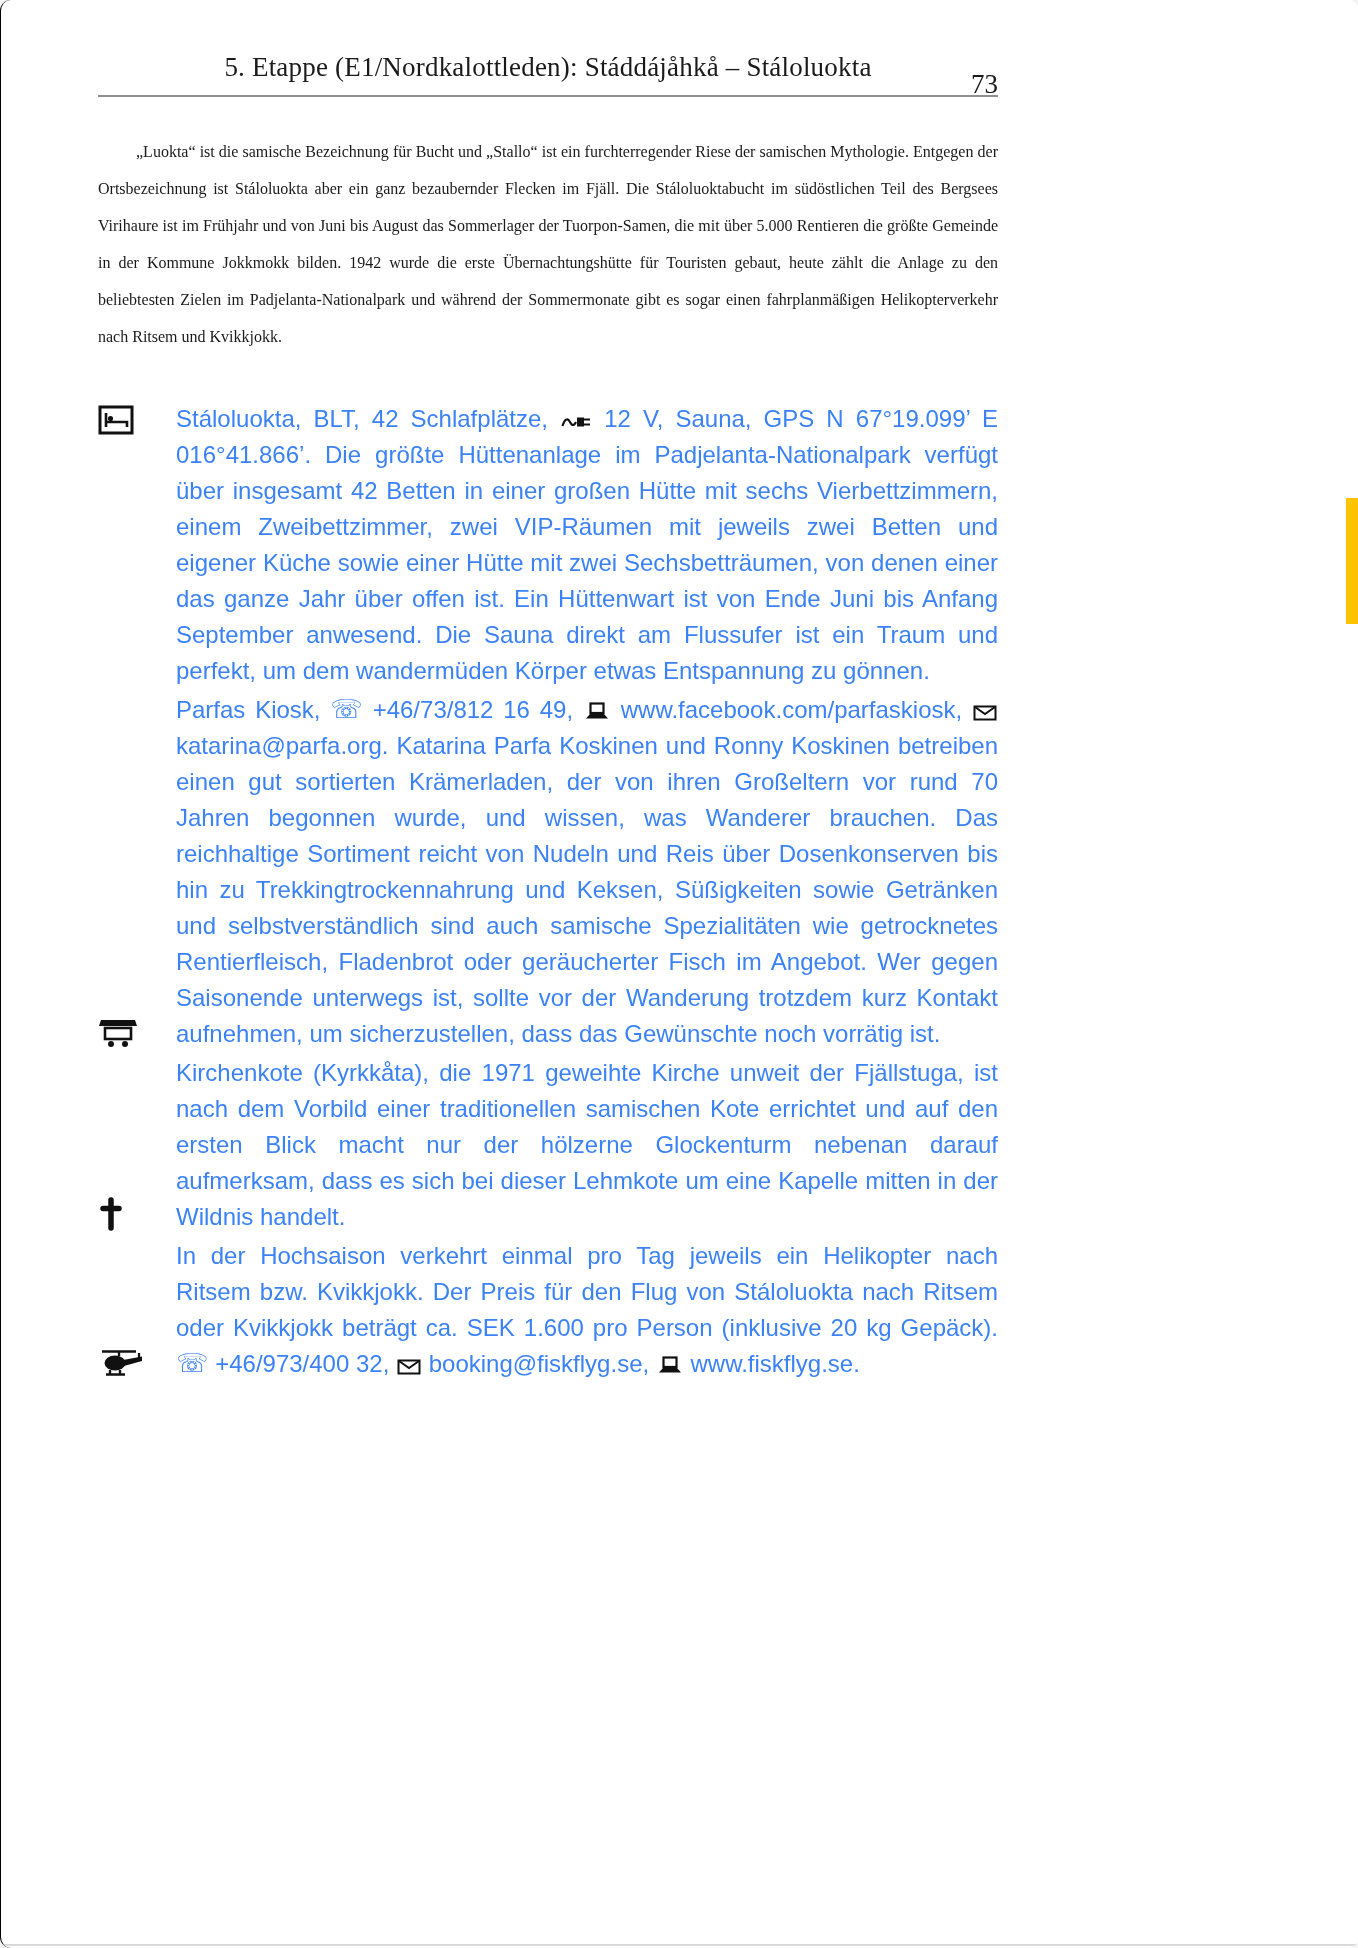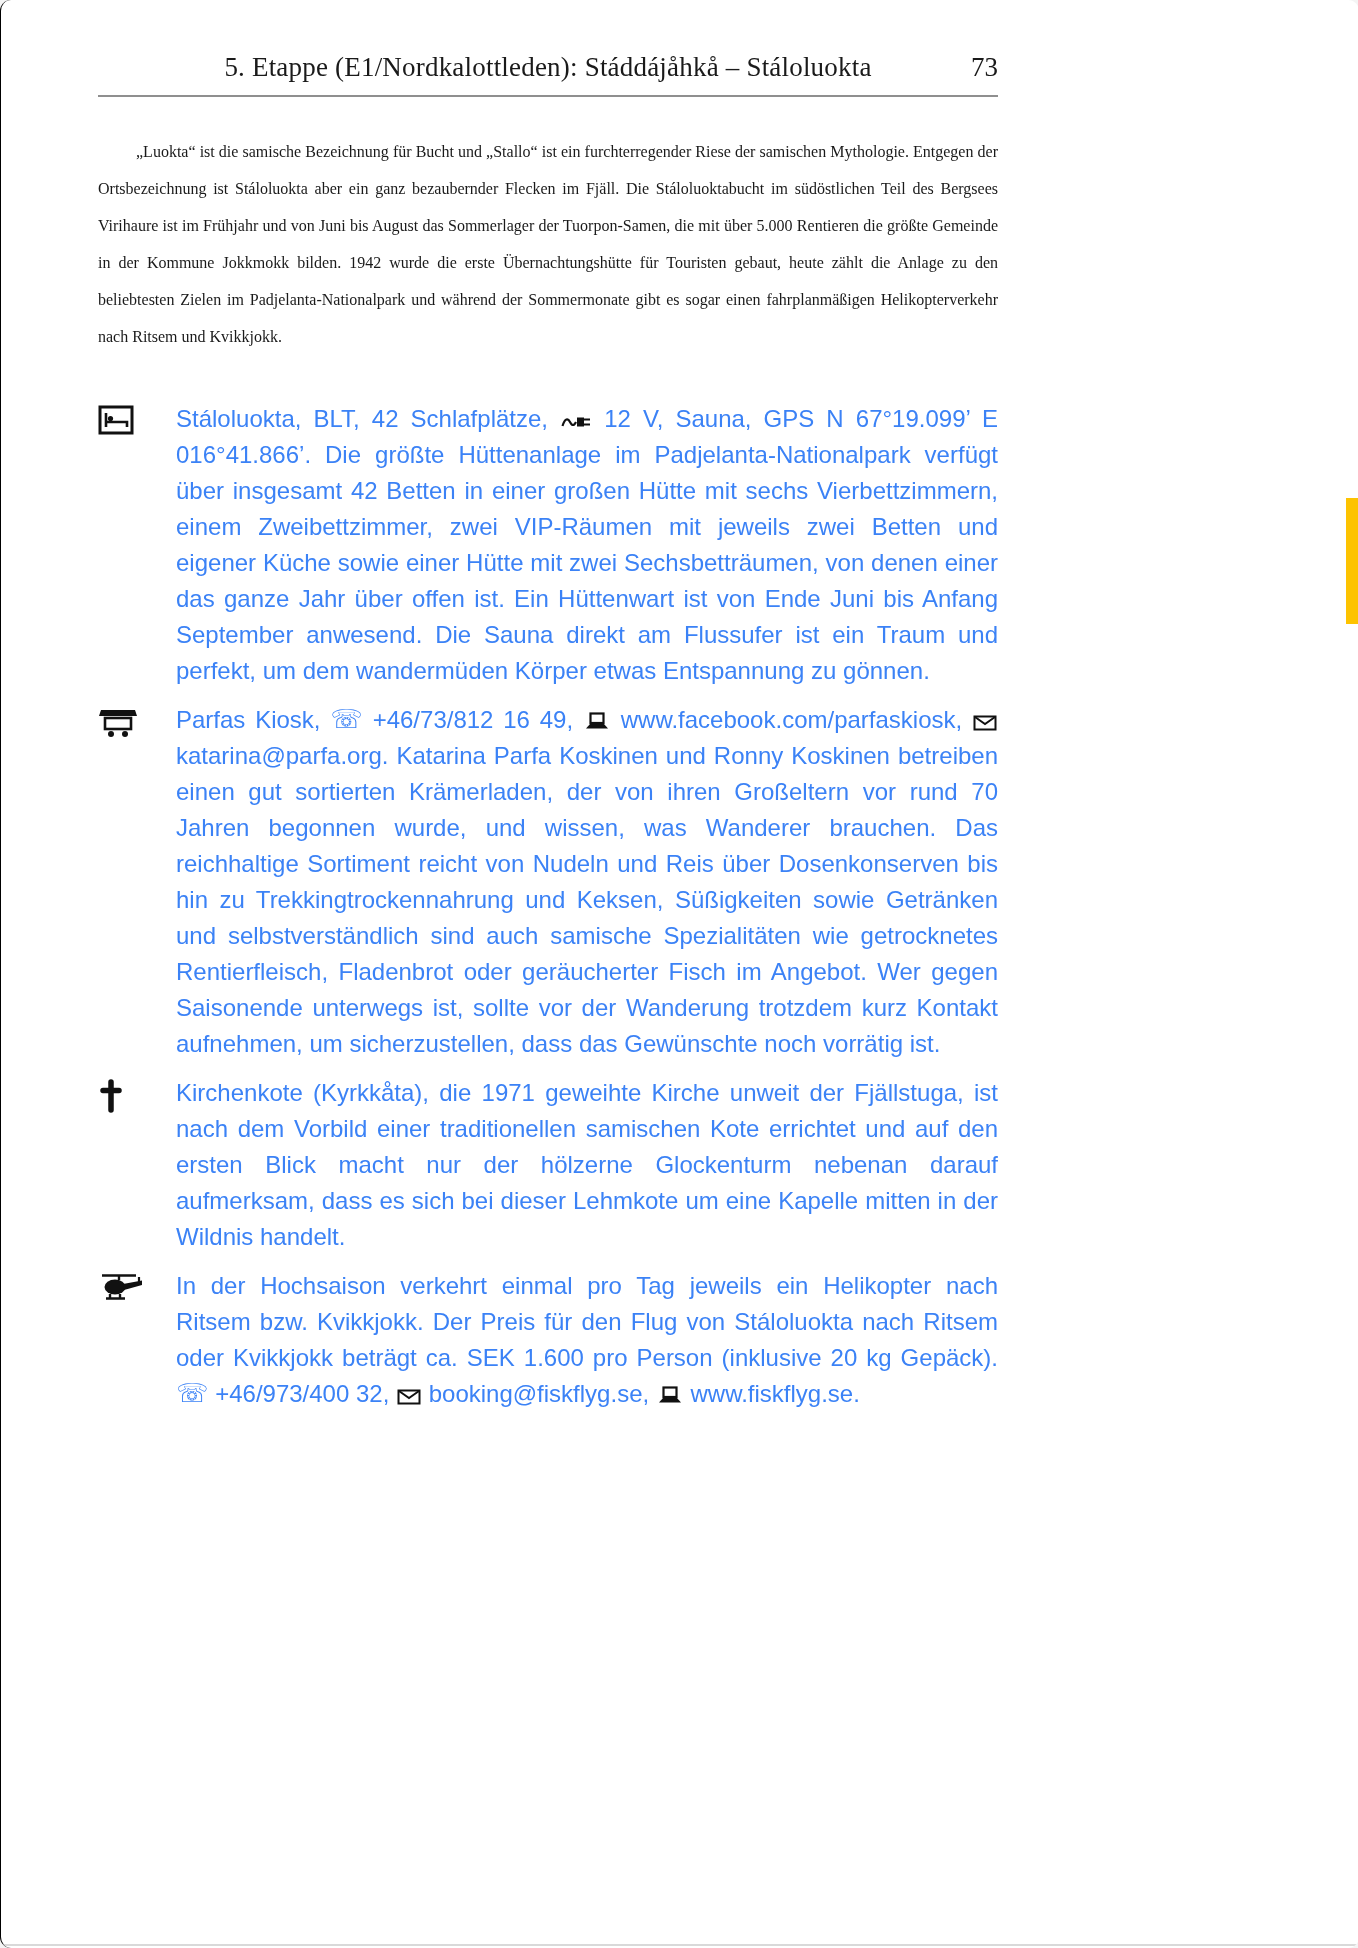--- a/index.html
+++ b/index.html
@@ -9,40 +9,40 @@
     height:1948px;
     background:#ffffff;
     overflow:hidden;
     font-family:"Liberation Serif", serif;
     color:#1a1a1a;
     border-left:1px solid #000000;
     border-radius:11px;
   }
   .page-header { position:relative; margin:52px 0 0 97px; width:900px; }
   .running-title { text-align:center; font-size:27px; letter-spacing:0.2px; }
-  .page-number { position:absolute; right:0; top:0; font-size:27px; }
+  .page-number { position:absolute; right:0; top:17px; font-size:27px; }
   .header-rule { margin-top:12px; border-top:2px solid #8f8f8f; height:0; }
 
   .intro {
     margin:36px 0 0 97px;
     width:900px;
     font-size:16px;
     line-height:37px;
     text-align:justify;
     text-indent:38px;
     hyphens:auto;
   }
 
   .info-list {
     margin:46px 0 0 97px;
     width:900px;
     font-family:"Liberation Sans", sans-serif;
   }
   .entry { display:flex; align-items:flex-start; }
-  .entry + .entry { margin-top:13px; }
+  .entry + .entry { margin-top:3px;align-items:flex-end; }
   .entry-icon { flex:0 0 78px; padding-top:4px; }
   .entry-text {
     flex:1 1 auto;
     font-size:24px;
     line-height:36px;
     text-align:justify;
     color:#3b82f6;
     hyphens:auto;
   }
   .inline-glyph { font-family:"DejaVu Sans", sans-serif; font-size:26px; line-height:1; }

